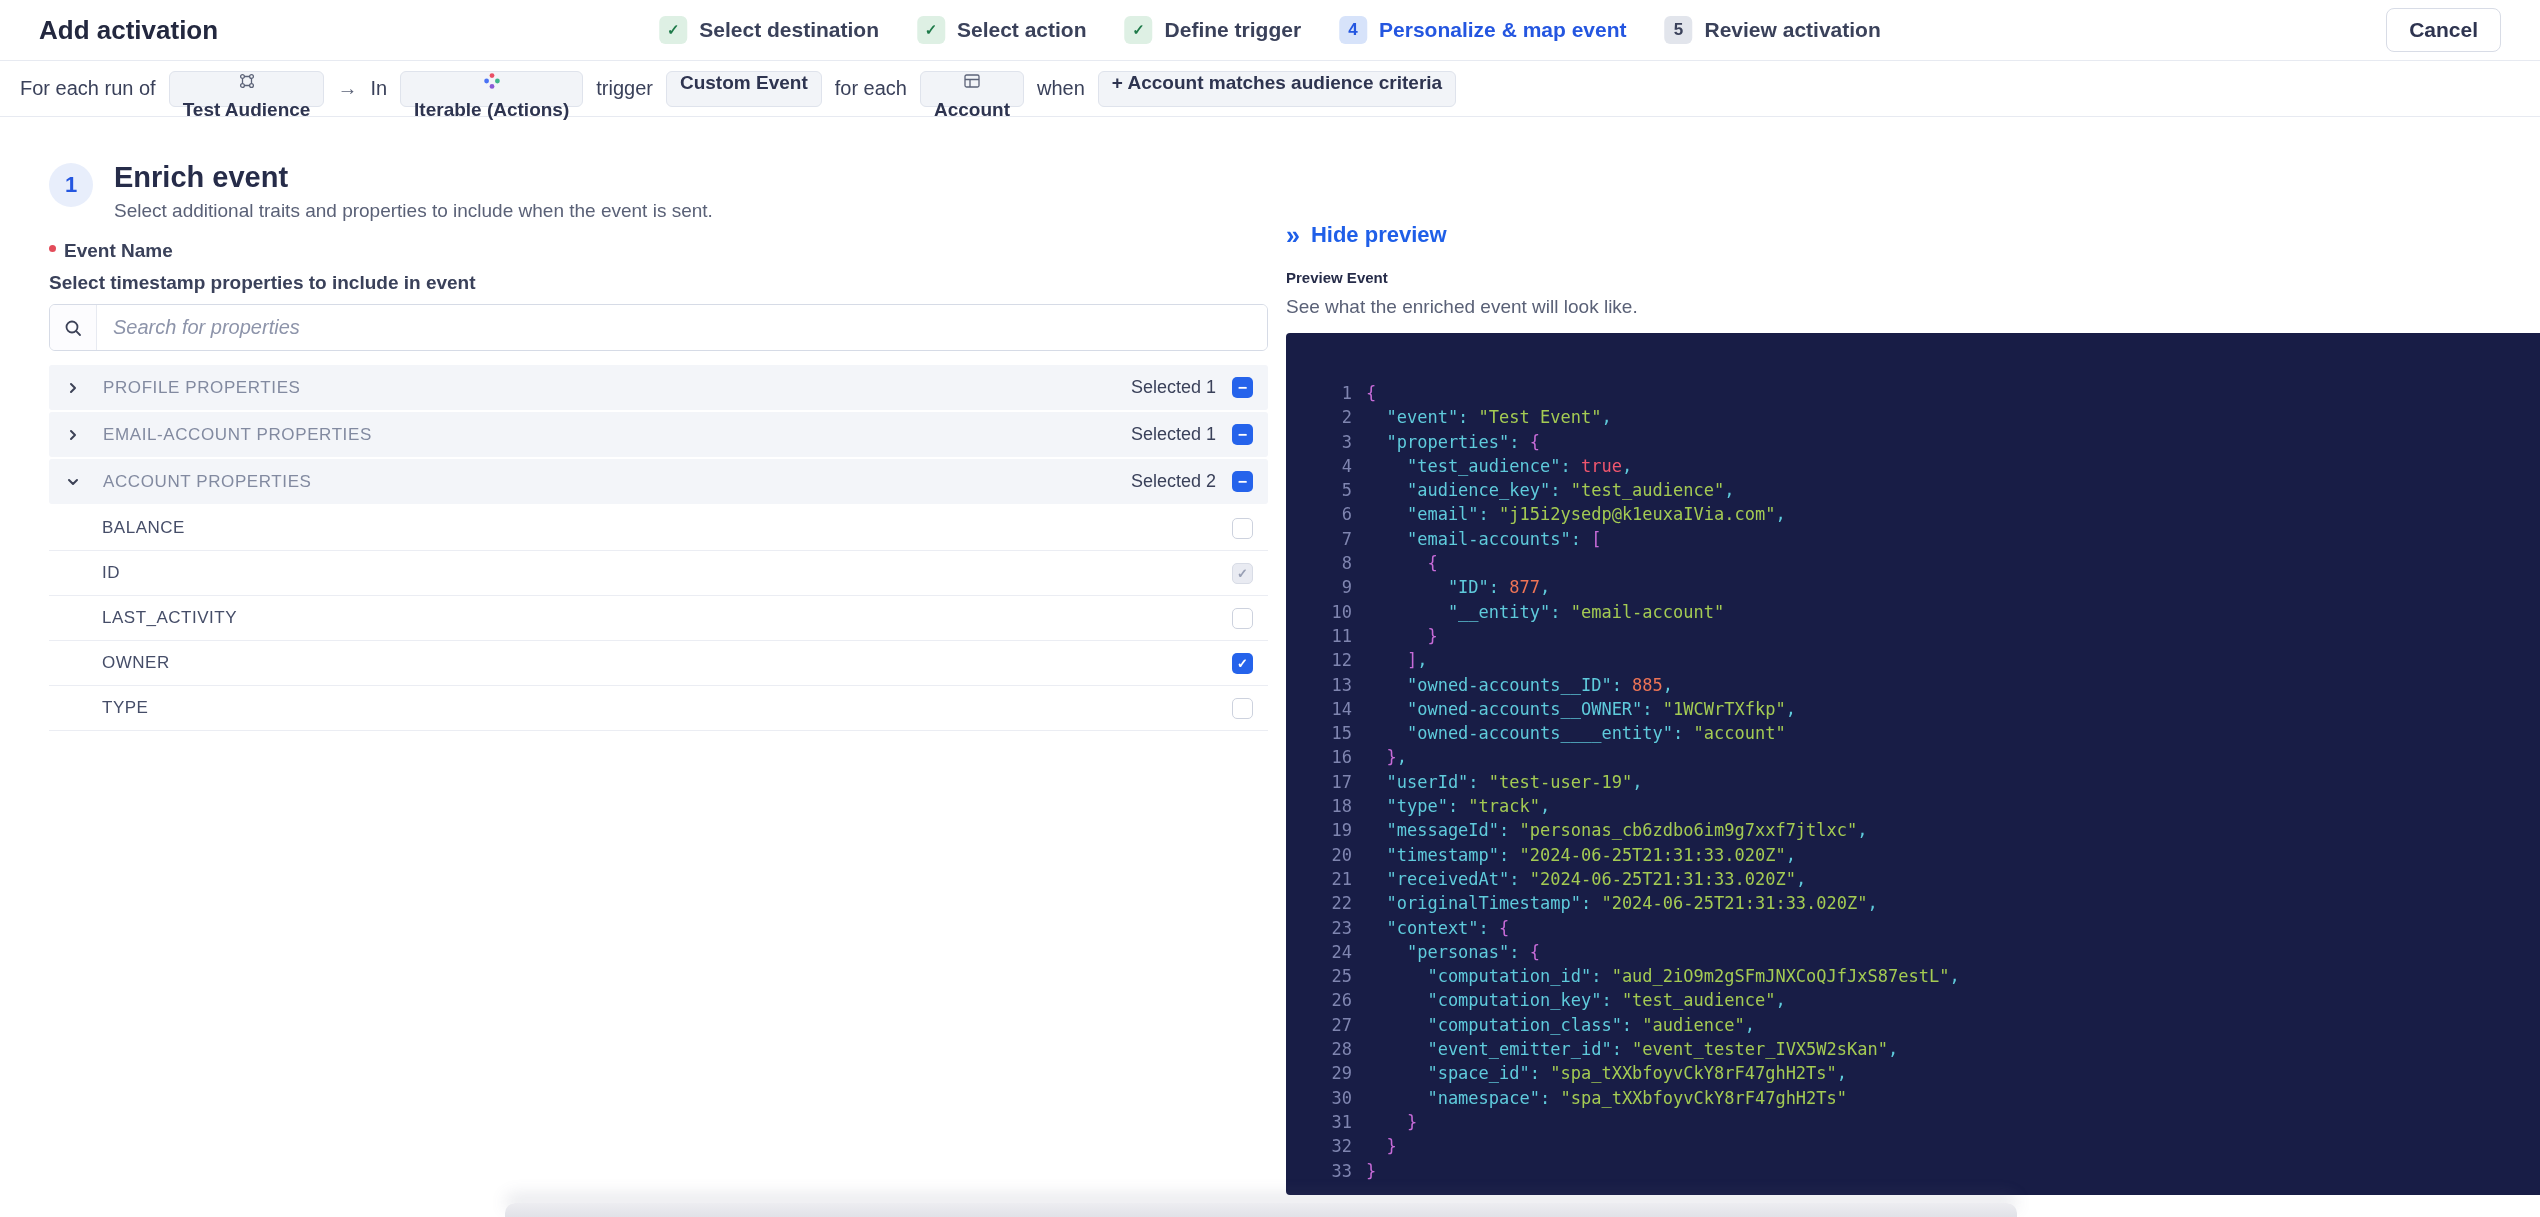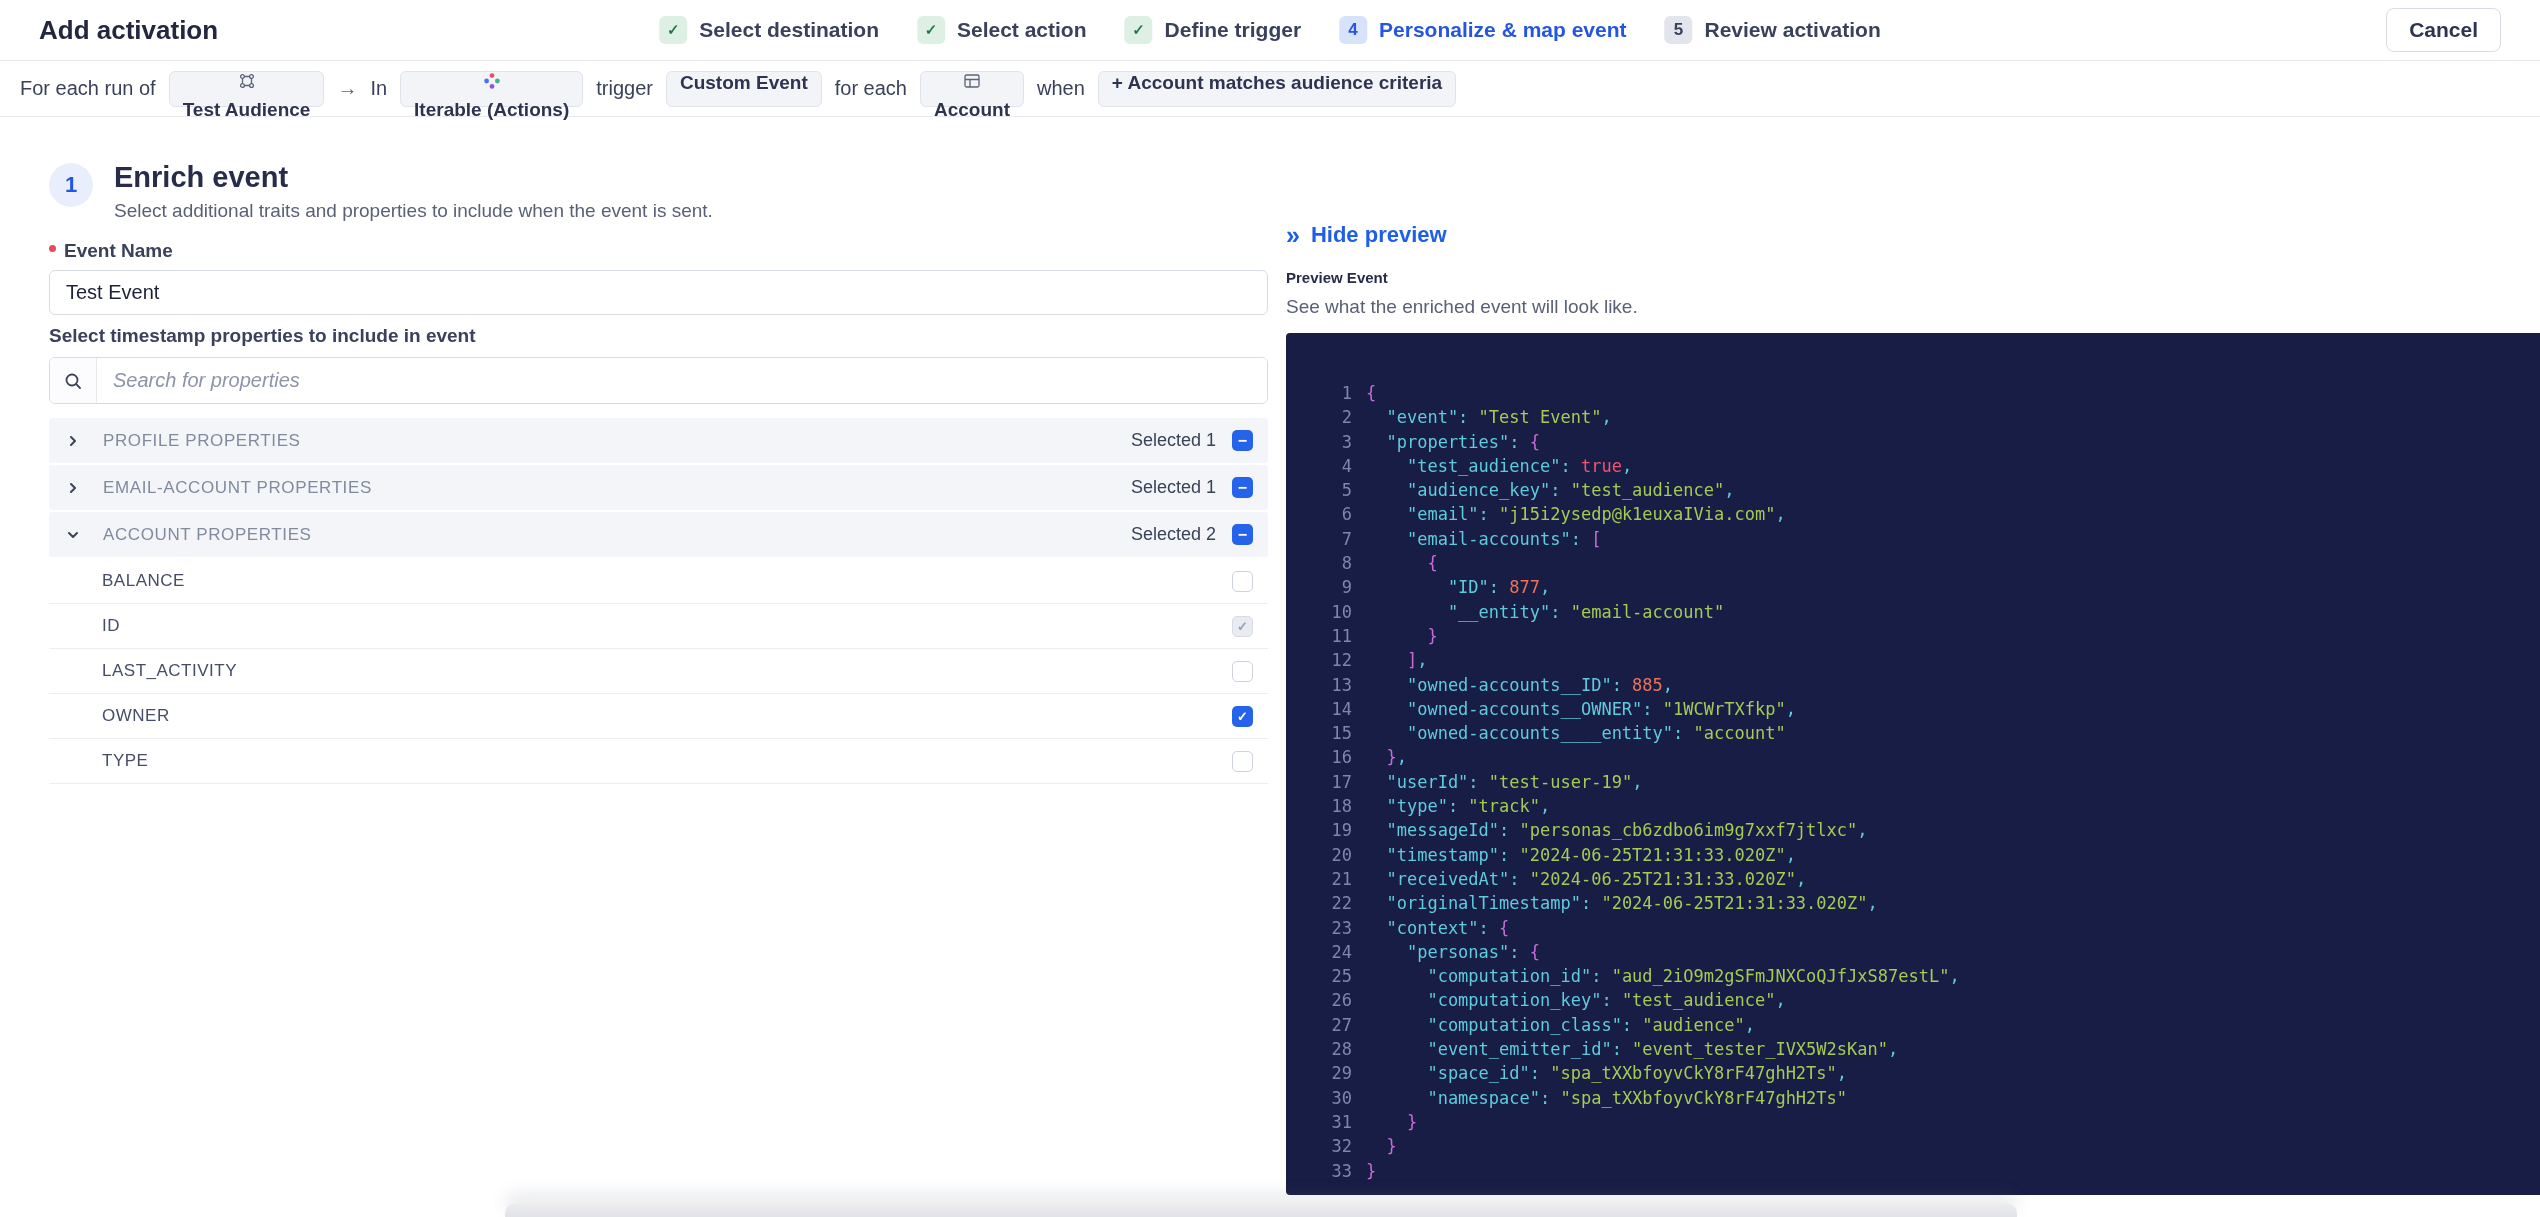--- a/index.html
+++ b/index.html
@@ -191,21 +191,20 @@
     <div>
       <div class="sec-title">Enrich event</div>
       <div class="sec-sub">Select additional traits and properties to include when the event is sent.</div>
     </div>
   </div>
 
   <div class="field-label">
     <span class="req-dot"></span>
     <span>Event Name</span>
   </div>
-  <input class="text-input" type="text" value="Test Event" style="">
 
   <div class="props-label">Select timestamp properties to include in event</div>
 
   <div class="search-box">
     <div class="search-icon-cell">
       <svg width="20" height="20" viewBox="0 0 20 20" fill="none" stroke="#3c4257" stroke-width="1.8" stroke-linecap="round">
         <circle cx="9" cy="9" r="5.5"></circle>
           <path d="M13.2 13.2L17 17"></path>
       </svg>
     </div>

